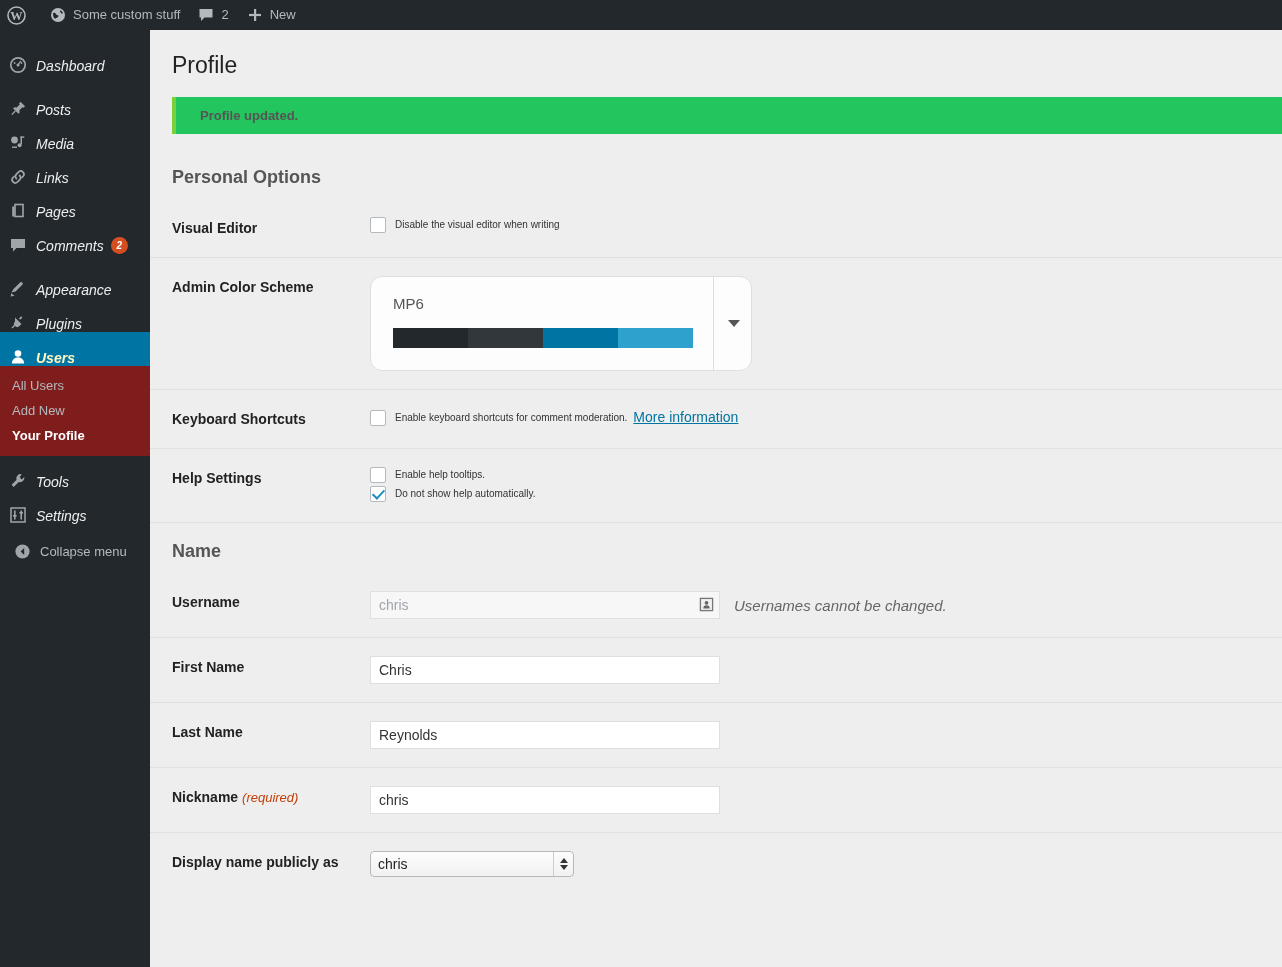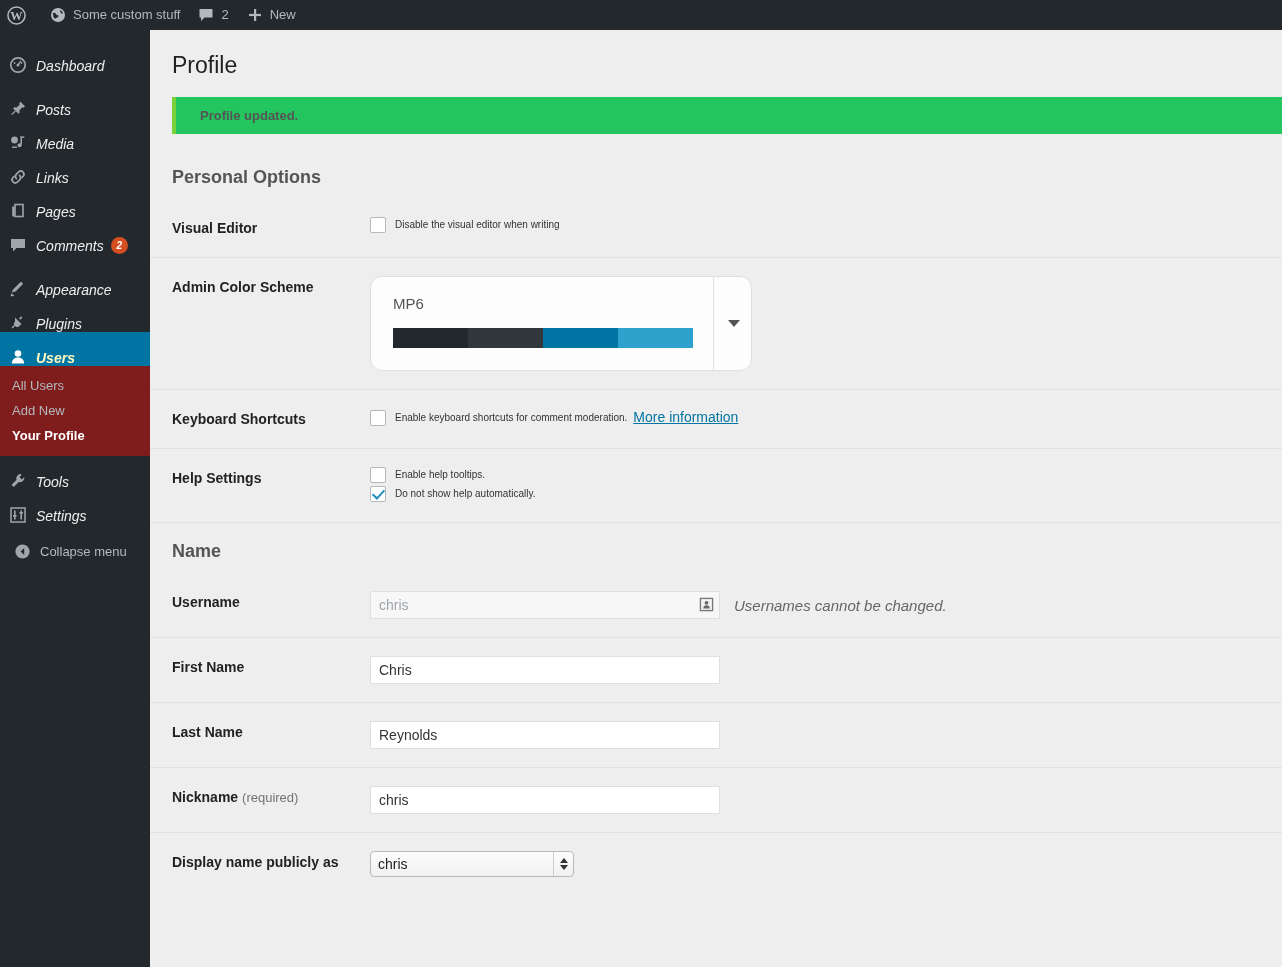--- a/index.html
+++ b/index.html
@@ -155,21 +155,22 @@
     text-align: left;
     vertical-align: top;
     padding: 20px 10px 20px 22px;
     font-size: 14px;
     font-weight: 600;
     color: #222222;
     line-height: 1.3;
   }
   table.form-table th .req {
     font-weight: 400;
-    color: #737373;
+    font-style: italic;
+    color: #c2410c;
     font-size: 13px;
   }
   table.form-table td {
     vertical-align: top;
     padding: 18px 10px 18px 0;
     font-size: 14px;
     color: #333333;
     line-height: 1.4;
   }
   table.form-table tr.bordered td,

